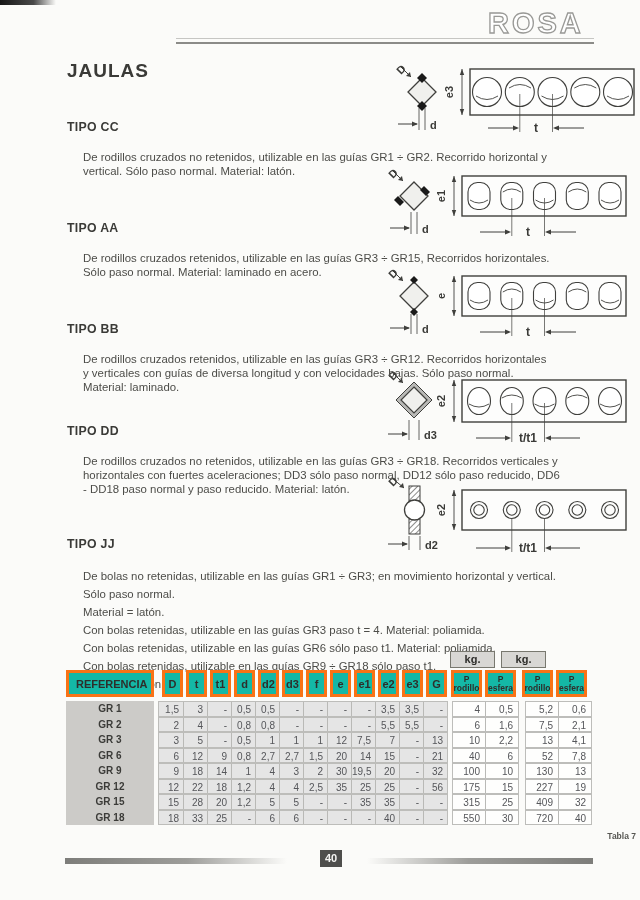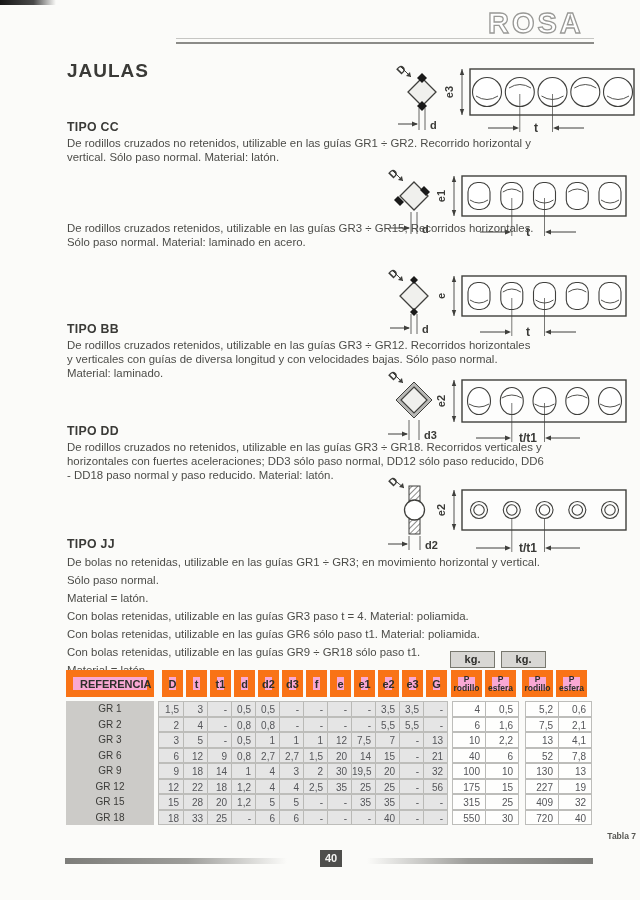--- a/index.html
+++ b/index.html
@@ -15,46 +15,46 @@
   .corner-bar{left:0;top:0;width:56px;height:5px;
     background:linear-gradient(to right,#161616,#4a4a4a 60%,rgba(150,150,150,0));}
   .rule-thin{left:176px;top:38px;width:418px;height:1px;background:#c6c6c3;}
   .rule-thick{left:176px;top:42px;width:418px;height:2px;background:#8b8b88;}
 
   .page-title{left:67px;top:60px;font-size:19px;font-weight:bold;color:#3a3a37;letter-spacing:1px;}
 
   
   .tipo{left:67px;width:534px;}
   .tipo h2{margin:0 0 2px 0;font-size:12.3px;font-weight:bold;color:#3a3a37;letter-spacing:.3px;}
-  .tipo p{margin:0;font-size:11.4px;line-height:14.2px;white-space:pre-line;color:#4c4c48;}
+  .tipo p{margin:16px;font-size:11.4px;line-height:14.2px;white-space:pre-line;color:#4c4c48;}
   .tipo.jj p{line-height:18px;}
 
   
   .diagram{width:256px;height:84px;}
   .diagram svg{display:block;}
   .diagram text{font-family:"Liberation Sans",sans-serif;font-weight:bold;fill:#3a3a37;}
 
   
   .tbl{left:66px;top:651px;font-size:10px;}
   .tbl .row{display:flex;align-items:stretch;}
   .kg-row{height:17px;margin-bottom:2px;}
   .kg-spacer{width:384px;}
   .kg-cell{width:45px;background:#d8d7d4;border:1px solid #78786f;box-sizing:border-box;
     text-align:center;font-weight:bold;font-size:11px;line-height:15px;color:#2e2e2b;margin-right:6px;}
   .head-row{height:27px;}
-  .hcell{background:#f9a8d4;border:7px solid #f97316;box-sizing:border-box;color:#2e2e2b;
+  .hcell{background:#14b8a6;border:3px solid #f97316;box-sizing:border-box;color:#2e2e2b;
     font-weight:bold;display:flex;flex-direction:column;justify-content:center;align-items:center;}
   .ref-head{width:88px;font-size:11px;margin-right:4px;align-items:flex-start;padding-left:7px;}
   .nhead{width:21px;margin-right:3px;font-size:11px;}
   .whead{width:31px;margin-right:3px;font-size:8.5px;line-height:8.5px;}
   .whead .sub{font-size:8.5px;}
   .wgap{width:3px;}
   .data-rows{margin-top:4px;}
   .drow{display:flex;height:15.5px;line-height:15.5px;}
-  .refcell{width:88px;background:#cccbc8;color:#3b3b38;font-weight:normal;text-align:center;font-size:10px;}
+  .refcell{width:88px;background:#cccbc8;color:#3b3b38;font-weight:bold;text-align:center;font-size:10px;}
   .rgap{width:4px;}
   .dims{display:flex;border:1px solid #bdbdba;box-sizing:border-box;background:#e5e5e5;}
   .dcell{width:24px;box-sizing:border-box;border-left:1px solid #b9b9b6;text-align:right;
     padding-right:4px;color:#55565a;}
   .dcell:first-child{border-left:none;width:24px;}
   .wgroup{display:flex;border:1px solid #bdbdba;box-sizing:border-box;background:#fefefd;margin-left:4px;}
   .wgroup.g2{margin-left:6px;}
   .wcell{width:32px;box-sizing:border-box;text-align:right;padding-right:5px;color:#55565a;}
   .wcell.sep{border-left:1px solid #b9b9b6;width:33px;}
 
@@ -292,20 +292,21 @@
     <text x="144" y="78" font-size="12" text-anchor="middle">t/t1</text>
   </svg>
 </div>
 
 <section class="abs tipo" style="top:120px">
   <h2>TIPO CC</h2>
   <p>De rodillos cruzados no retenidos, utilizable en las guías GR1 ÷ GR2. Recorrido horizontal y
 vertical. Sólo paso normal. Material: latón.</p>
 </section>
 <section class="abs tipo" style="top:221px">
+  <h2>TIPO AA</h2>
   <p>De rodillos cruzados retenidos, utilizable en las guías GR3 ÷ GR15, Recorridos horizontales.
 Sólo paso normal. Material: laminado en acero.</p>
 </section>
 <section class="abs tipo" style="top:322px">
   <h2>TIPO BB</h2>
   <p>De rodillos cruzados retenidos, utilizable en las guías GR3 ÷ GR12. Recorridos horizontales
 y verticales con guías de diversa longitud y con velocidades bajas. Sólo paso normal.
 Material: laminado.</p>
 </section>
 <section class="abs tipo" style="top:424px">

